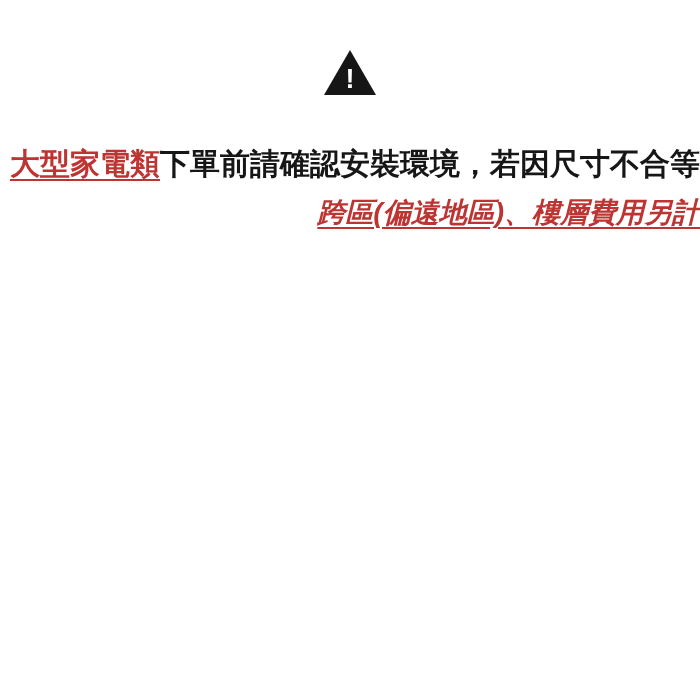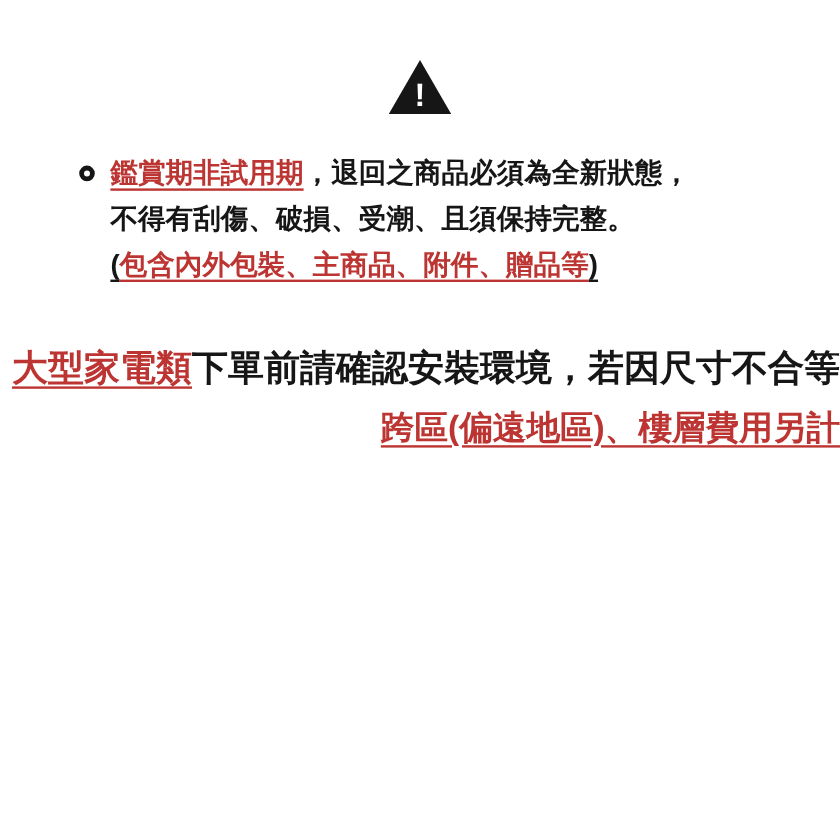--- a/index.html
+++ b/index.html
@@ -53,42 +53,36 @@
   .line{display:block;}
   .red{color:var(--red,#bd3532);}
   .u{text-decoration:underline;text-decoration-thickness:2px;text-underline-offset:5px;}
   
   .footer{
     margin-top:44px;
     text-align:right;
     font-size:30px;line-height:50px;
   }
   .footer .last{
-    font-size:28px;line-height:48px;
+    font-size:28px;line-height:48px;font-style:italic;
   }
 </style>
 </head>
 <body>
 
 <div class="page" style="--red: #bd3532; --ink: #161616;">
 
   <div class="title-row">
     <span class="warn-tri">
       <span class="bang">!</span>
     </span>
   </div>
 
   <div class="bullets">
 
-    <div class="bullet-item">
-      <span class="bullet-marker"></span>
-      <span class="line"><span class="red u">鑑賞期非試用期</span><span>，退回之商品必須為全新狀態，</span></span>
-      <span class="line">不得有刮傷、破損、受潮、且須保持完整。</span>
-      <span class="line"><span class="u">(</span><span class="red u">包含內外包裝、主商品、附件、贈品等</span><span class="u">)</span></span>
-    </div>
 
 
   </div>
 
   <div class="footer">
     <span class="line"><span class="red u">大型家電類</span><span>下單前請確認安裝環境，若因尺寸不合等</span></span>
     <span class="line last red u">跨區(偏遠地區)、樓層費用另計</span>
   </div>
 
 </div>

